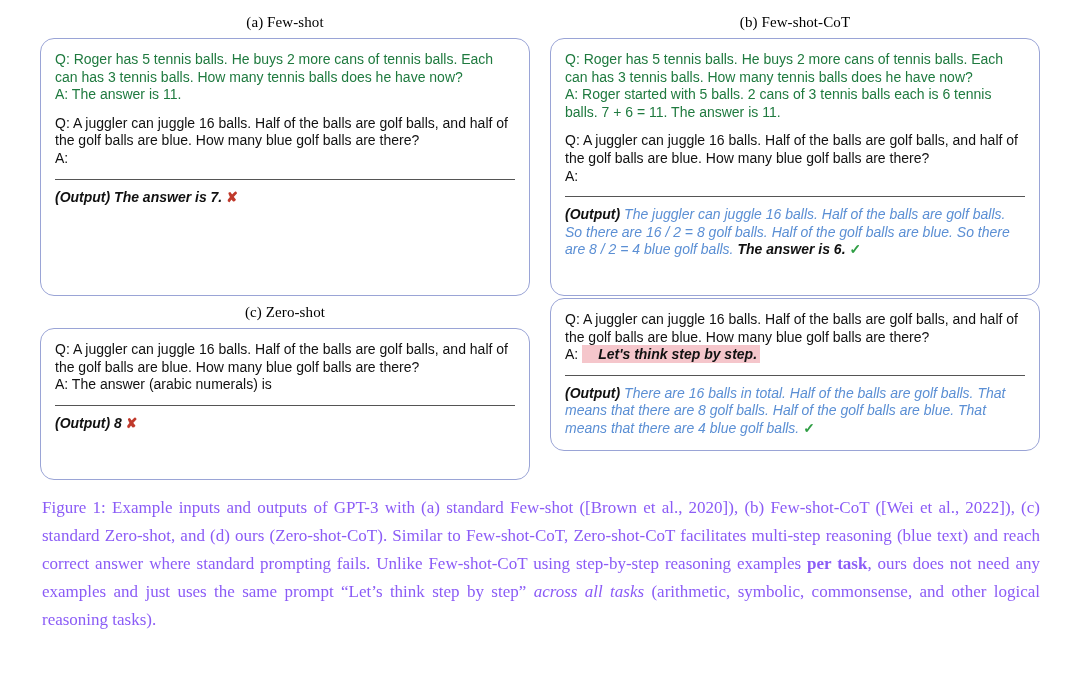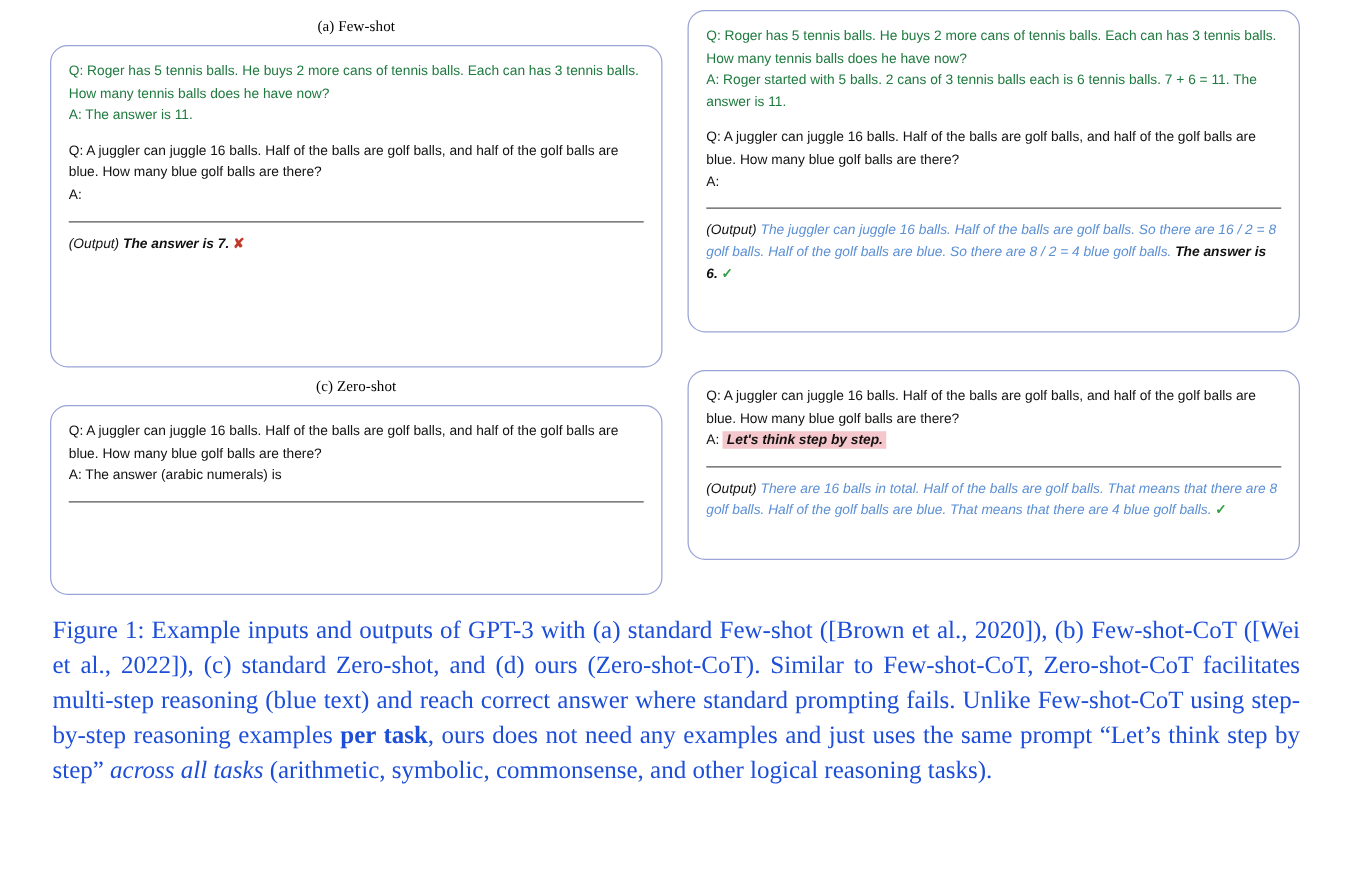--- a/index.html
+++ b/index.html
@@ -29,80 +29,80 @@
     padding: 0 40px;
     box-sizing: border-box;
   }
   .panel {
     display: flex;
     flex-direction: column;
   }
   .panel-title {
     text-align: center;
     font-family: "Liberation Serif", serif;
-    font-size: 12px;
+    font-size: 15px;
     color: #000;
     margin: 6px 0 7px 0;
     letter-spacing: 0.1px;
   }
   .box {
     border: 1px solid #9aa4d6;
     border-radius: 14px;
     padding: 12px 14px 12px 14px;
     box-sizing: border-box;
     background: #fff;
   }
   .box.tall-a { min-height: 258px; }
   .box.tall-b { min-height: 258px; }
   .box.tall-c { min-height: 152px; }
   .box.tall-d { min-height: 152px; }
 
   .ln {
-    font-size: 11px;
+    font-size: 14px;
     line-height: 17.6px;
     margin: 0;
     font-family: "Liberation Sans", sans-serif;
   }
   .green { color: #1f7a3f; }
   .black { color: #111; }
   .blue  { color: #5b8fd4; }
   .para { margin-bottom: 11px; }
   .para:last-child { margin-bottom: 0; }
 
   .divider {
     border: 0;
     border-top: 1px solid #555;
     margin: 9px 0 9px 0;
   }
   .out-label {
     font-style: italic;
-    font-weight: normal;
+    font-weight: bold;
   }
   .italic { font-style: italic; }
   .bolditalic { font-style: italic; font-weight: bold; }
   .xmark {
     color: #c0392b;
     font-weight: bold;
   }
   .check {
     color: #2f9e44;
     font-weight: bold;
   }
   .hl {
     background: #f5c6cb;
-    padding: 1px 3px 1px 3px;
+    padding: 1px 3px 1px 16px;
     font-style: italic;
     font-weight: bold;
     color: #111;
   }
   .caption {
     font-family: "Liberation Serif", serif;
-    font-size: 20px;
+    font-size: 17px;
     line-height: 28px;
-    color: #1d4ed8;
+    color: #8b5cf6;
     padding: 14px 40px 0 42px;
     text-align: justify;
     box-sizing: border-box;
   }
   .caption b { font-weight: bold; }
   .caption i { font-style: italic; }
 </style>
 </head>
 <body>
 
@@ -124,20 +124,21 @@
         <hr class="divider">
         <p class="ln black">
           <span class="out-label">(Output)</span>
           <span class="bolditalic">The answer is 7.</span>
           <span class="xmark">✘</span>
         </p>
       </div>
     </div>
 
     <div class="panel">
+      <div class="panel-title">(b) Few-shot-CoT</div>
       <div class="box tall-b">
         <div class="para">
           <p class="ln green">Q: Roger has 5 tennis balls. He buys 2 more cans of tennis balls. Each can has 3 tennis balls. How many tennis balls does he have now?</p>
           <p class="ln green">A: Roger started with 5 balls. 2 cans of 3 tennis balls each is 6 tennis balls. 7 + 6 = 11. The answer is 11.</p>
         </div>
         <div class="para">
           <p class="ln black">Q: A juggler can juggle 16 balls. Half of the balls are golf balls, and half of the golf balls are blue. How many blue golf balls are there?</p>
           <p class="ln black">A:</p>
         </div>
         <hr class="divider">
@@ -151,20 +152,25 @@
     </div>
 
     <div class="panel">
       <div class="panel-title">(c) Zero-shot</div>
       <div class="box tall-c">
         <div class="para">
           <p class="ln black">Q: A juggler can juggle 16 balls. Half of the balls are golf balls, and half of the golf balls are blue. How many blue golf balls are there?</p>
           <p class="ln black">A: The answer (arabic numerals) is</p>
         </div>
         <hr class="divider">
+        <p class="ln black">
+          <span class="out-label">(Output)</span>
+          <span class="bolditalic">8</span>
+          <span class="xmark">✘</span>
+        </p>
       </div>
     </div>
 
     <div class="panel">
       <div class="box tall-d">
         <div class="para">
           <p class="ln black">Q: A juggler can juggle 16 balls. Half of the balls are golf balls, and half of the golf balls are blue. How many blue golf balls are there?</p>
           <p class="ln black">
             <span>A:</span>
             <span class="hl">Let's think step by step.</span>

